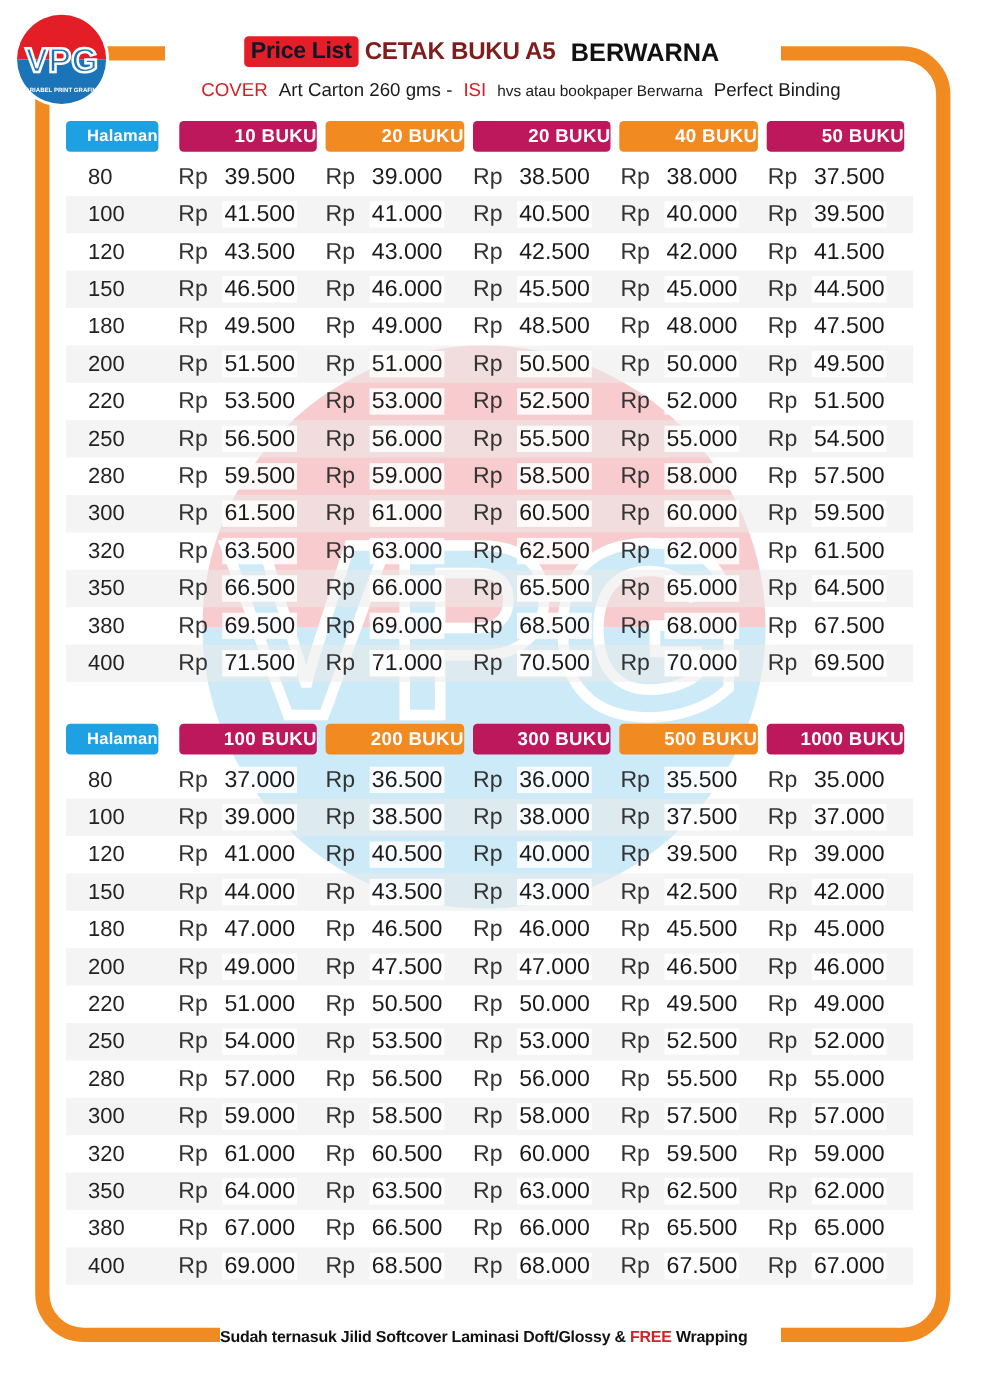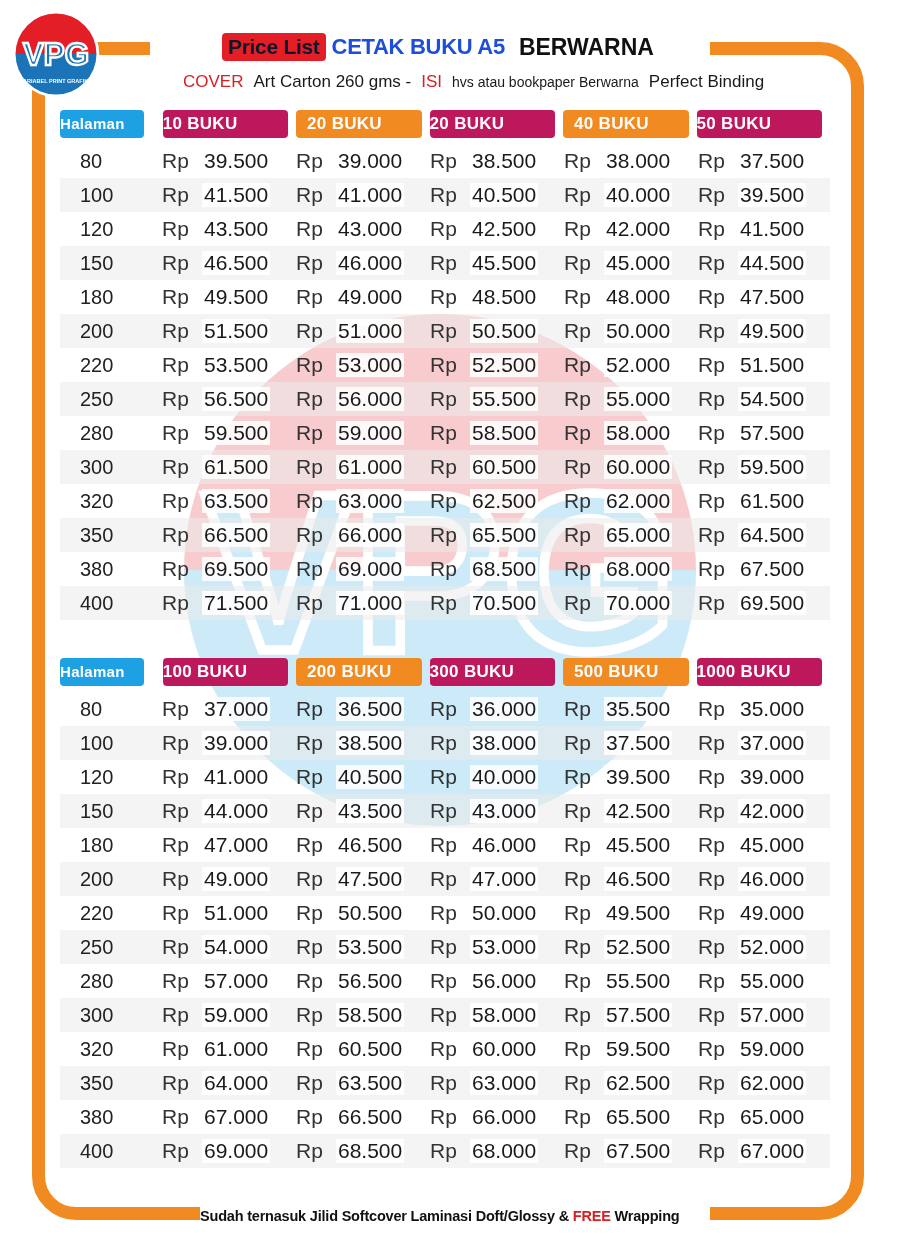--- a/index.html
+++ b/index.html
@@ -19,33 +19,33 @@
     }
     .watermark { position: absolute; left: 120px; top: 250px; width: 640px; height: 640px; opacity: 0.22; pointer-events: none; }
     .logo { position: absolute; left: 10px; top: 8px; width: 92px; height: 92px; }
     .title-row {
       position: absolute; top: 33px; left: 222px; display: flex; align-items: center; gap: 6px; white-space: nowrap;
     }
     .price-list-badge {
       background: #e31e26; color: #0f172a; font-weight: bold; font-size: 21px; padding: 2px 6px; border-radius: 4px;
       font-family: "Liberation Sans", sans-serif; letter-spacing: -0.3px;
     }
-    .title-text { font-weight: bold; font-size: 22px; color: #1d4ed8; letter-spacing: -0.3px; }
+    .title-text { font-weight: bold; font-size: 22px; color: #7f1d1d; letter-spacing: -0.3px; }
     .title-text2 { font-weight: bold; font-size: 23px; color: #111; margin-left: 8px; }
     .subtitle-row {
       position: absolute; top: 72px; left: 183px; font-size: 17px; white-space: nowrap; display: flex; align-items: baseline; gap: 10px;
     }
     .red { color: #d42027; }
     .sub-small { font-size: 14px; }
     .table { position: absolute; left: 60px; width: 770px; }
     .table1 { top: 110px; }
     .table2 { top: 658px; }
     .thead { display: flex; gap: 0; height: 28px; margin-bottom: 6px; }
     .th {
-      height: 28px; line-height: 28px; color: #fff; font-weight: bold; font-size: 17px; text-align: left;
+      height: 28px; line-height: 28px; color: #fff; font-weight: bold; font-size: 17px; text-align: right;
       border-radius: 4px; box-sizing: border-box; letter-spacing: 0.3px;
     }
     .th-hal { width: 84px; margin-left: 0; margin-right: 19px; background: #1da1e2; font-size: 15px; }
     .th-q { width: 126px; margin-right: 8px; }
     .th-red { background: #be185d; }
     .th-orange { background: #f28a22; padding-left: 11px; }
     .row { display: flex; height: 34px; align-items: center; }
     .row.alt { background: rgba(235,235,235,0.55); }
     .cell-page { width: 86px; padding-left: 20px; box-sizing: border-box; font-size: 20px; color: #222; }
     .cell-price { width: 134px; display: flex; align-items: center; font-size: 21px; color: #1a1a1a; padding-left: 16px; box-sizing: border-box; }

